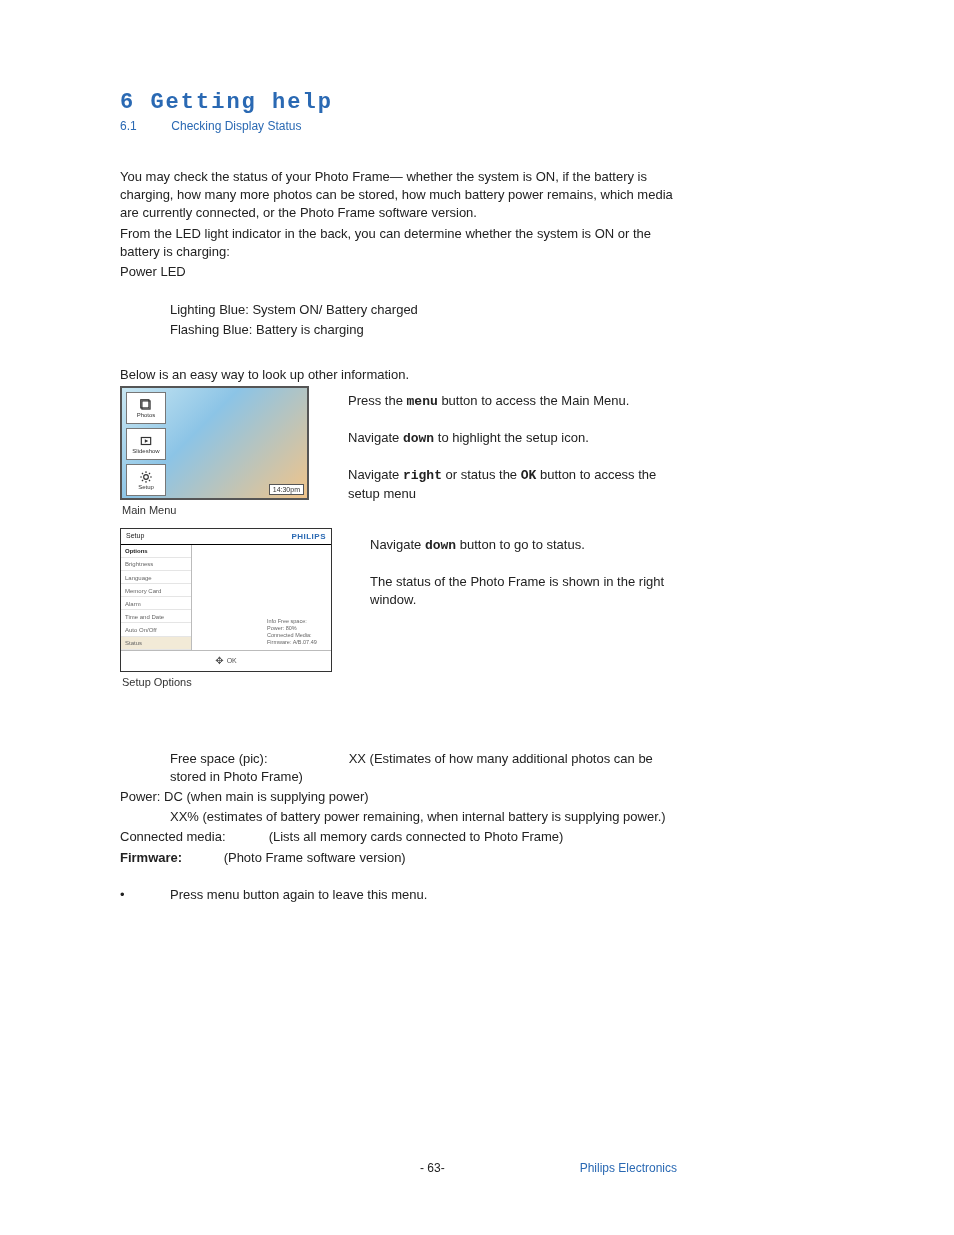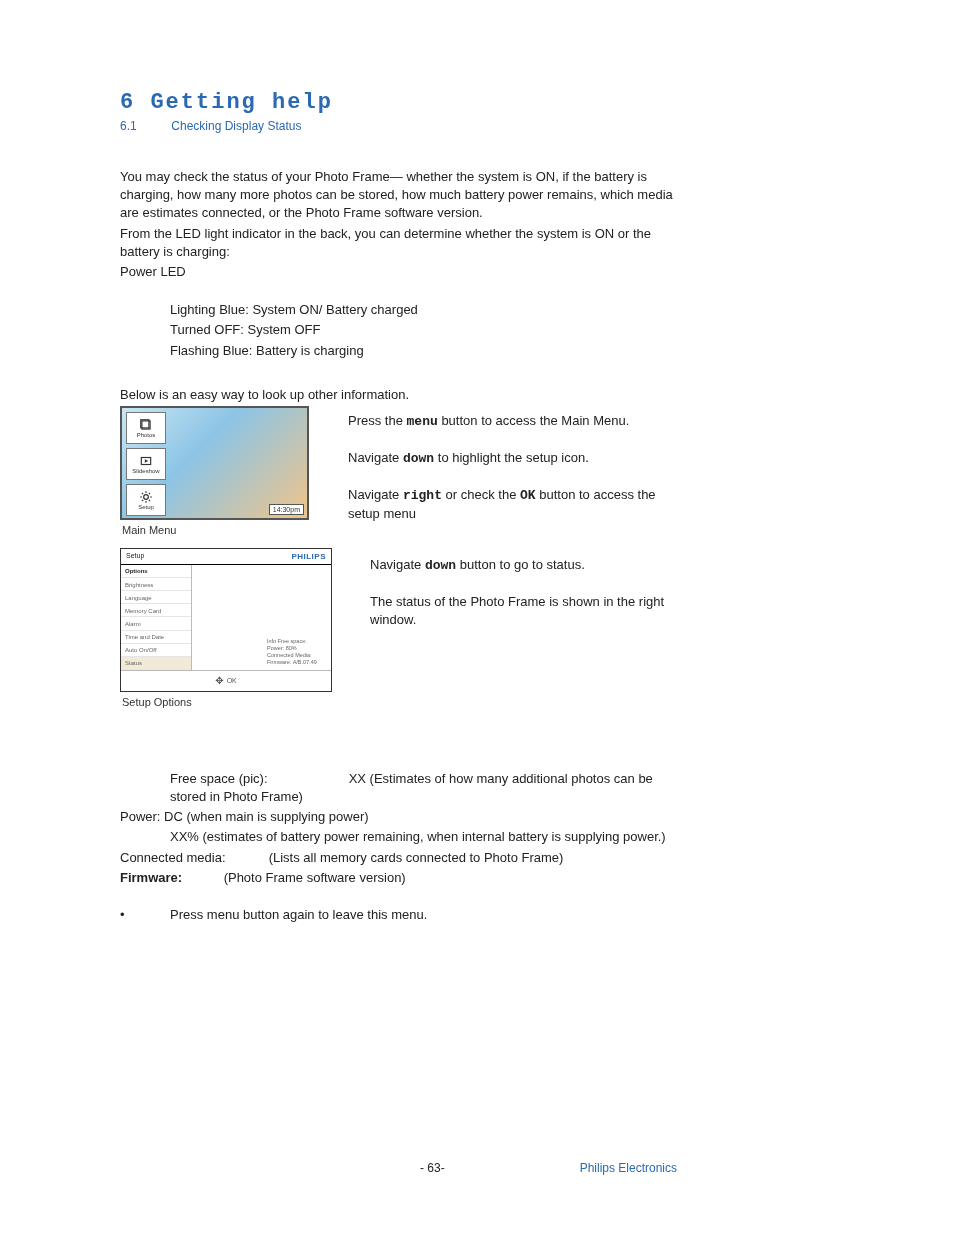--- a/index.html
+++ b/index.html
@@ -128,28 +128,27 @@
 <body>
 
 <div class="page">
 
   <h1 class="chapter-title">6 Getting help</h1>
   <h2 class="section-title">
     <span class="num">6.1</span>
     <span>Checking Display Status</span>
   </h2>
 
-  <p>You may check the status of your Photo Frame— whether the system is ON, if the battery is charging, how many more photos can be stored, how much battery power remains, which media are estimates connected, or the Photo Frame software version.</p>
+  <p>You may check the status of your Photo Frame— whether the system is ON, if the battery is charging, how many more photos can be stored, how much battery power remains, which media are currently connected, or the Photo Frame software version.</p>
   <p>From the LED light indicator in the back, you can determine whether the system is ON or the battery is charging:</p>
   <p>Power LED</p>
 
   <div class="spacer-sm"></div>
 
   <p class="indent">Lighting Blue: System ON/ Battery charged</p>
-  <p class="indent">Turned OFF: System OFF</p>
   <p class="indent">Flashing Blue: Battery is charging</p>
 
   <div class="spacer-md"></div>
 
   <p>Below is an easy way to look up other information.</p>
 
   <div class="figblock">
     <div class="figcol">
       <div class="shot1">
         <div class="panel">
@@ -186,21 +185,21 @@
         <span> button to access the Main Menu.</span>
       </p>
       <p>
         <span>Navigate </span>
         <span class="mono">down</span>
         <span> to highlight the setup icon.</span>
       </p>
       <p>
         <span>Navigate </span>
         <span class="mono">right</span>
-        <span> or check the </span>
+        <span> or status the </span>
         <span class="mono">OK</span>
         <span> button to  access the setup menu</span>
       </p>
     </div>
   </div>
 
   <div class="figblock">
     <div class="figcol">
       <div class="shot2">
         <div class="hdr">

